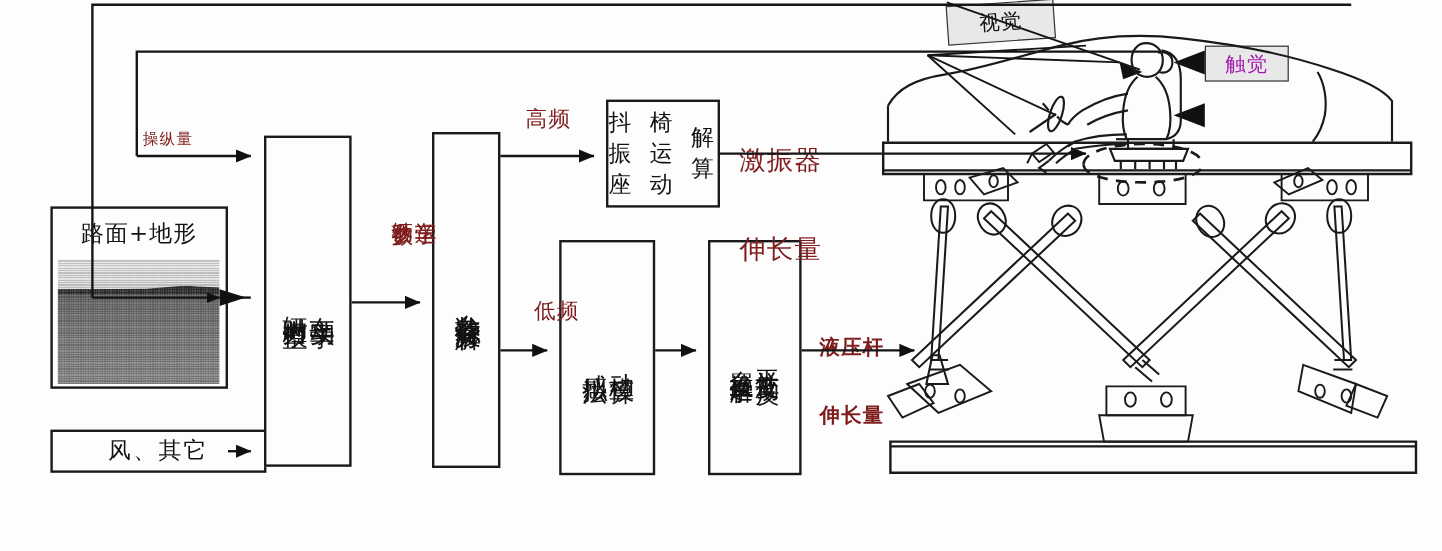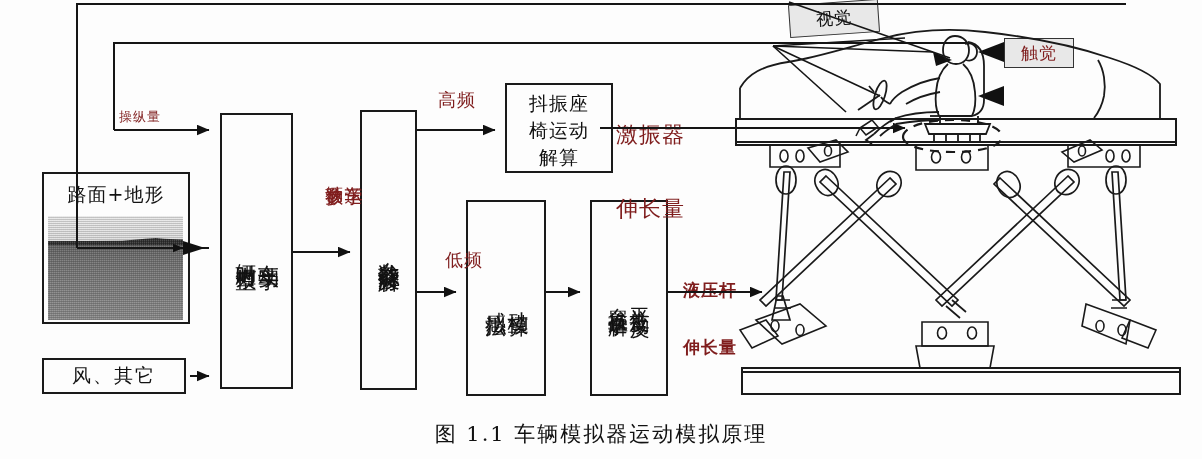--- a/index.html
+++ b/index.html
@@ -20,53 +20,53 @@
        clip-path:polygon(0 45%,55% 38%,72% 10%,80% 0,86% 12%,100% 22%,100% 100%,0 100%);}
   .grain{position:absolute;left:0;top:0;width:100%;height:100%;opacity:.32;
        background-image:repeating-linear-gradient(0deg,rgba(0,0,0,.5) 0 1px,transparent 1px 2px),
                         repeating-linear-gradient(90deg,rgba(255,255,255,.45) 0 1px,transparent 1px 2px);}
   .caption{position:absolute;left:0;top:420px;width:1202px;text-align:center;
        font-family:"DejaVu Serif","Liberation Serif",serif;font-size:21px;color:#111;letter-spacing:2px;}
   .vision{position:absolute;left:789px;top:2px;width:88px;height:31px;border:1px solid #333;
        background:#e8e8e8;transform:rotate(-4deg);display:flex;align-items:center;justify-content:center;
        font-size:17px;color:#111;letter-spacing:1px;}
   .sense{position:absolute;border:1px solid #333;background:#e8e8e8;display:flex;
-       align-items:center;justify-content:center;font-size:17px;color:#7f1d1d;letter-spacing:1px;}
+       align-items:center;justify-content:center;font-size:17px;color:#a21caf;letter-spacing:1px;}
 </style>
 </head>
 <body>
 
 <div id="root">
 
   <div class="box" style="left:42px;top:172px;width:148px;height:152px;flex-direction:column;justify-content:flex-start;">
     <div style="font-size:19px;letter-spacing:1px;margin-top:8px;">路面+地形</div>
   </div>
   <div class="terrain">
     <div class="sky"></div>
     <div class="ground"></div>
     <div class="ridge"></div>
     <div class="grain"></div>
   </div>
 
-  <div class="box" style="left:42px;top:358px;width:144px;height:36px;">
+  <div class="box" style="left:42px;top:358px;width:180px;height:36px;">
     <span style="font-size:19px;letter-spacing:2px;">风、其它</span>
   </div>
 
   <div class="box" style="left:220px;top:113px;width:73px;height:276px;">
     <div class="vtxt">
       <span class="vcol" style="font-size:21px;">车实动学</span>
       <span class="vcol" style="font-size:21px;">辆时力模型</span>
     </div>
   </div>
 
   <div class="box" style="left:360px;top:110px;width:57px;height:280px;">
     <span class="vcol" style="font-size:22px;">参数滤波分解</span>
   </div>
 
-  <div class="box" style="left:505px;top:83px;width:108px;height:90px;flex-direction:column;gap:1px;justify-content:flex-end;">
+  <div class="box" style="left:505px;top:83px;width:95px;height:90px;flex-direction:row;gap:1px;justify-content:flex-end;">
     <span style="font-size:19px;letter-spacing:1px;">抖振座</span>
     <span style="font-size:19px;letter-spacing:1px;">椅运动</span>
     <span style="font-size:19px;letter-spacing:1px;">解算</span>
   </div>
 
   <div class="box" style="left:466px;top:200px;width:80px;height:196px;">
     <div class="vtxt">
       <span class="vcol" style="font-size:21px;">动模算</span>
       <span class="vcol" style="font-size:21px;">感拟法</span>
     </div>
@@ -285,14 +285,13 @@
         <path d="M1130,320 L1156,330 L1148,348 L1122,338 z"></path>
       </g>
 
       <g stroke-width="2">
         <path d="M742,368 L1180,368 L1180,394 L742,394 z"></path>
         <path d="M742,372 L1180,372"></path>
       </g>
     </g>
   </svg>
 
-  <div class="caption">图 1.1 车辆模拟器运动模拟原理</div>
 </div>
 
 </body></html>

